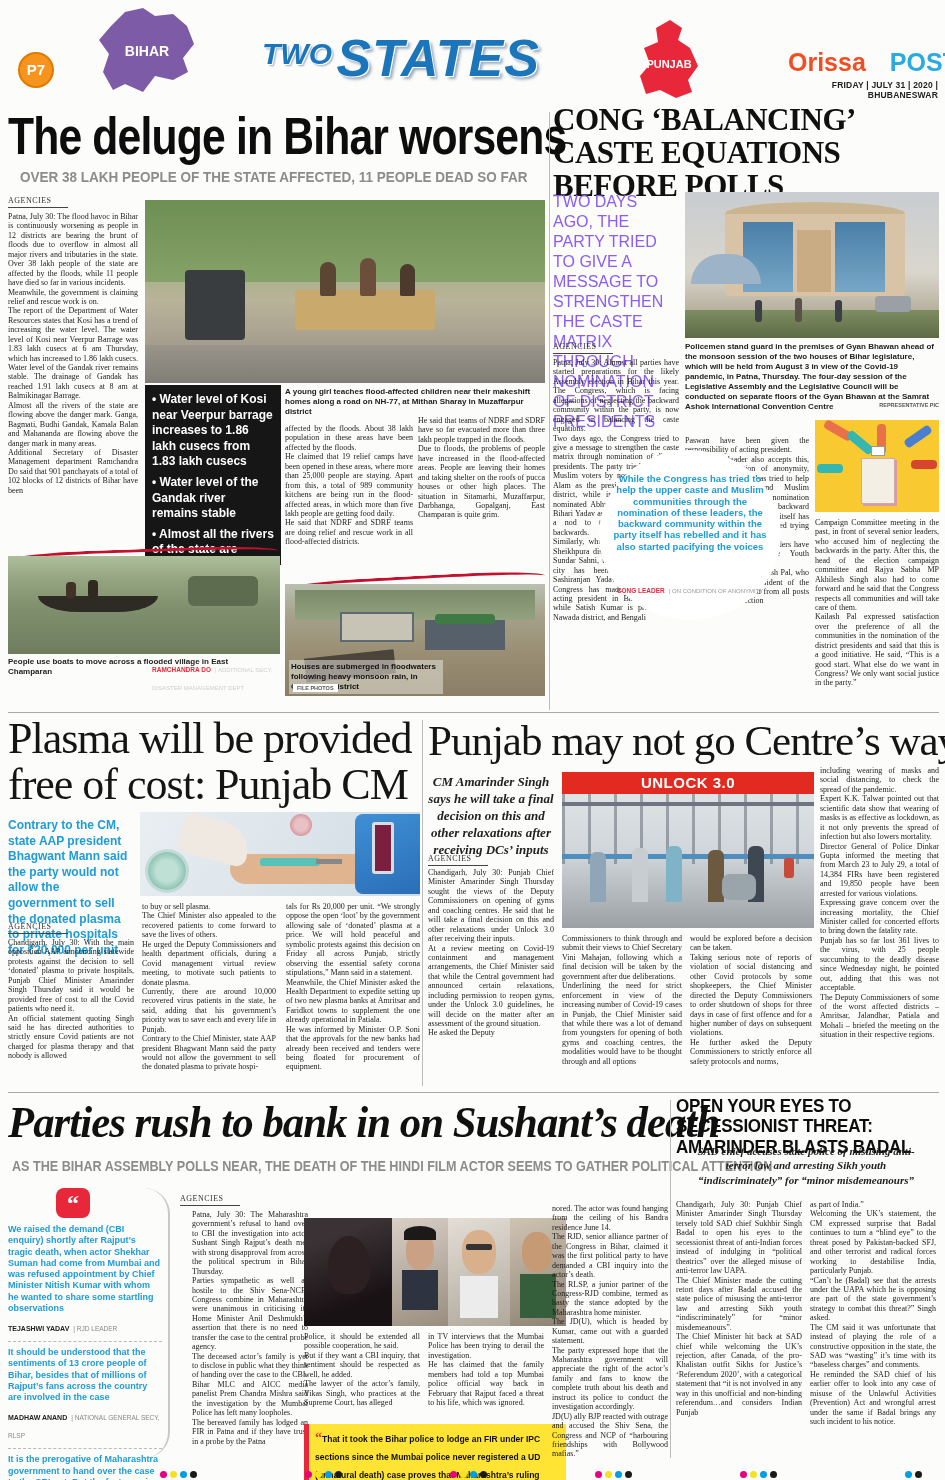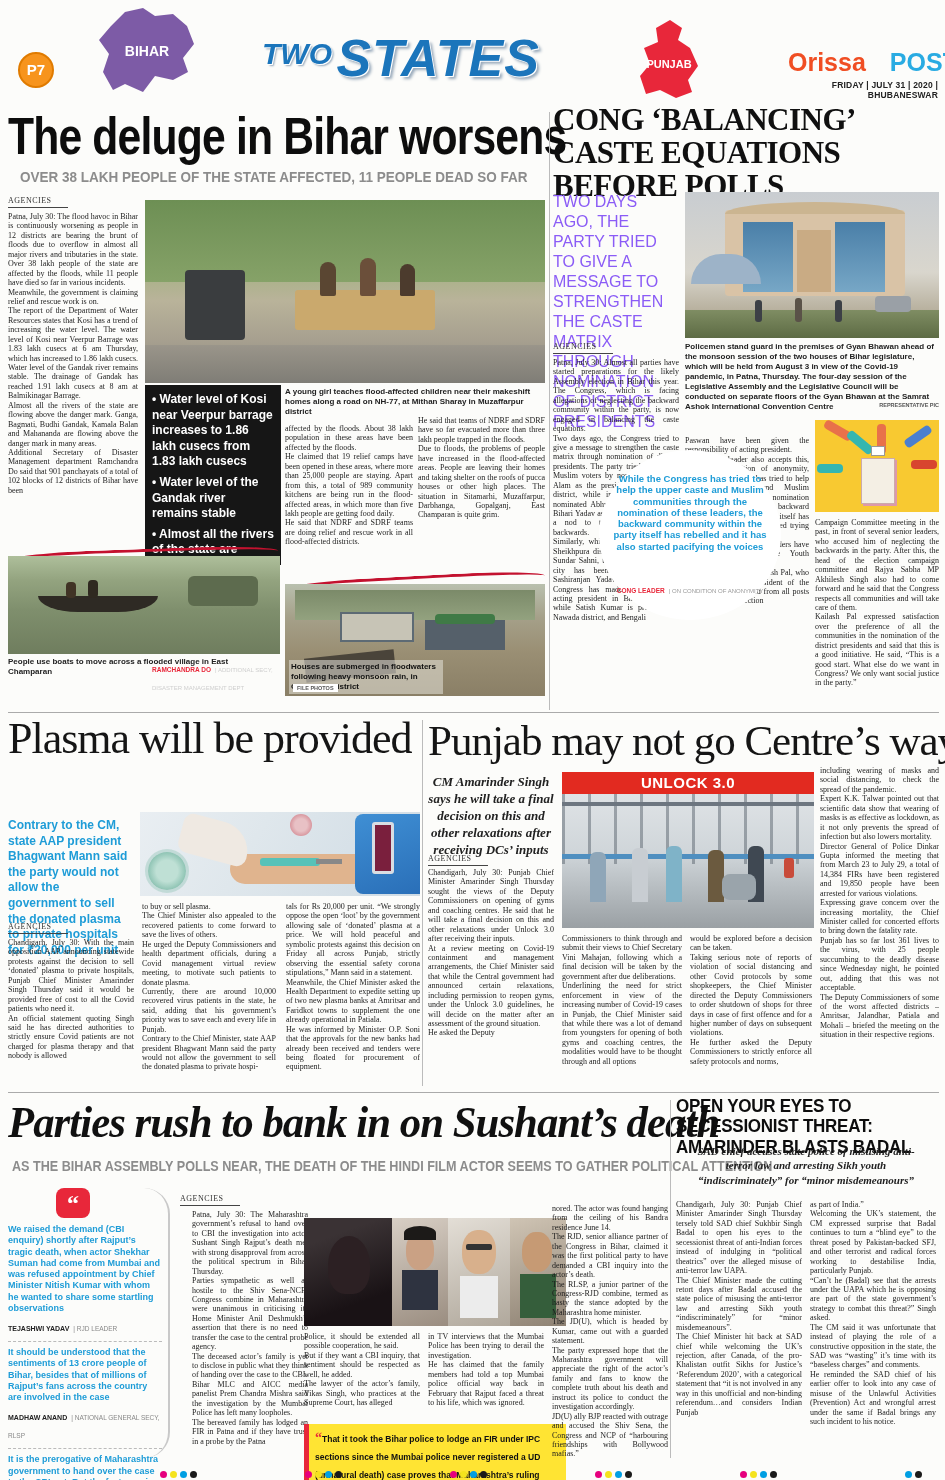--- a/index.html
+++ b/index.html
@@ -180,20 +180,21 @@
         <span class="sans" style="color:#999;font-size:6px;">| ON CONDITION OF ANONYMITY</span>
       </div>
     </div>
   </div>
 
   <div class="abs hline" style="left:8px;top:712px;width:931px;"></div>
 
   <div class="abs" style="left:8px;top:716px;width:412px;height:372px;">
     <div class="serif" style="font-size:44px;line-height:1.04;letter-spacing:-1px;color:#151515;">
       <div>Plasma will be provided</div>
+      <div>free of  cost: Punjab CM</div>
     </div>
 
     <div class="abs sans" style="left:0;top:102px;width:122px;font-weight:bold;font-size:12px;line-height:1.3;color:#1e9cd7;">Contrary to the CM, state AAP president Bhagwant Mann said the party would not allow the government to sell the donated plasma to private hospitals for ₹20,000 per unit</div>
 
     <div class="abs photo" style="left:132px;top:96px;width:280px;height:84px;background:linear-gradient(120deg,#e9eef2 0%,#dfe7ec 40%,#cfdbe4 100%);">
       <div class="abs" style="left:90px;top:42px;width:190px;height:30px;background:#e0b48e;border-radius:16px;"></div>
       <div class="abs" style="left:40px;top:8px;width:70px;height:40px;background:#efe9e2;border-radius:10px 30px 10px 10px;transform:rotate(15deg);"></div>
       <div class="abs" style="left:120px;top:46px;width:60px;height:8px;background:#57c2b8;border-radius:3px;"></div>
       <div class="abs" style="left:176px;top:47px;width:26px;height:5px;background:#888;"></div>
       <div class="abs" style="left:8px;top:40px;width:38px;height:38px;border-radius:50%;background:radial-gradient(circle,#bfe0d5 40%,#8fc4b4 70%,#6aa998 100%);box-shadow:0 0 0 3px rgba(143,196,180,.4);"></div>

